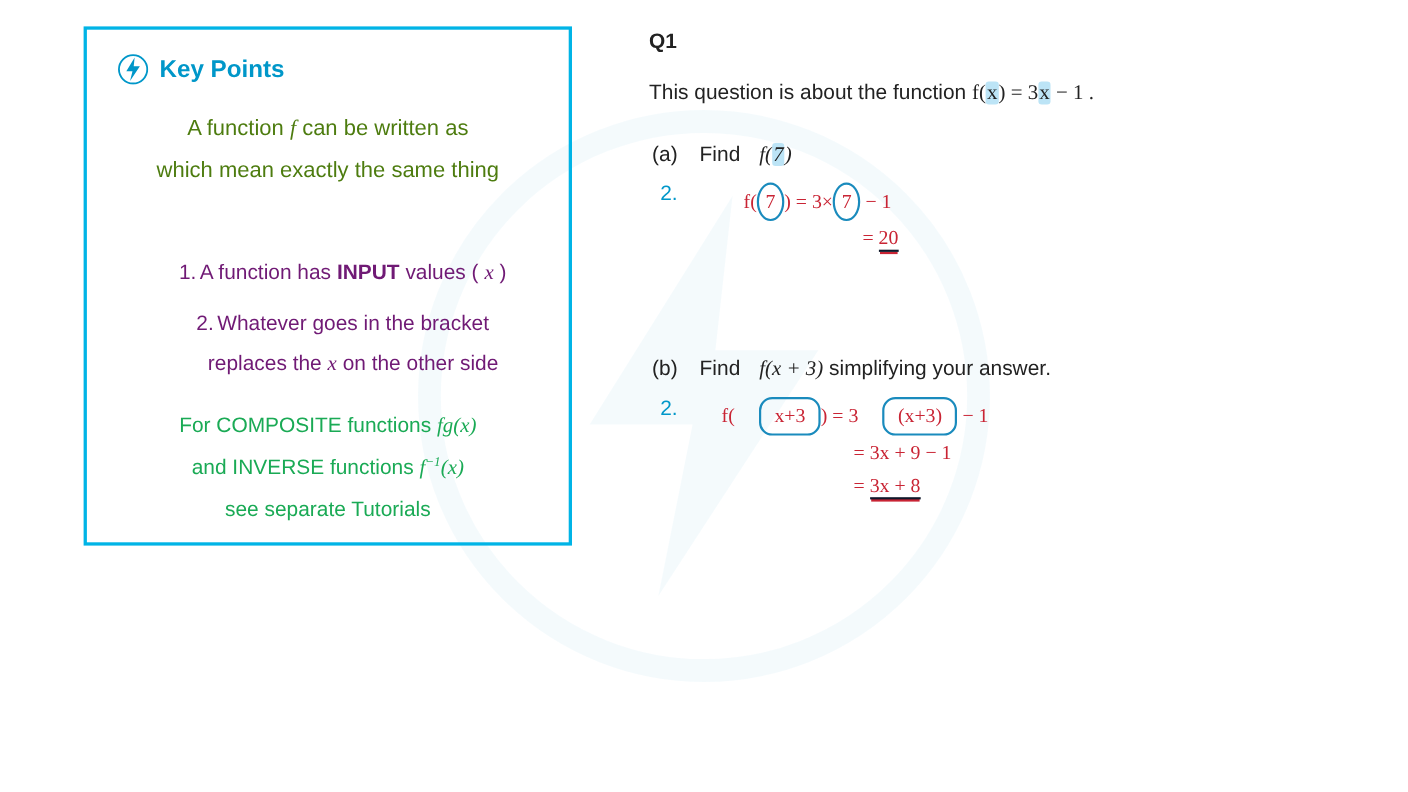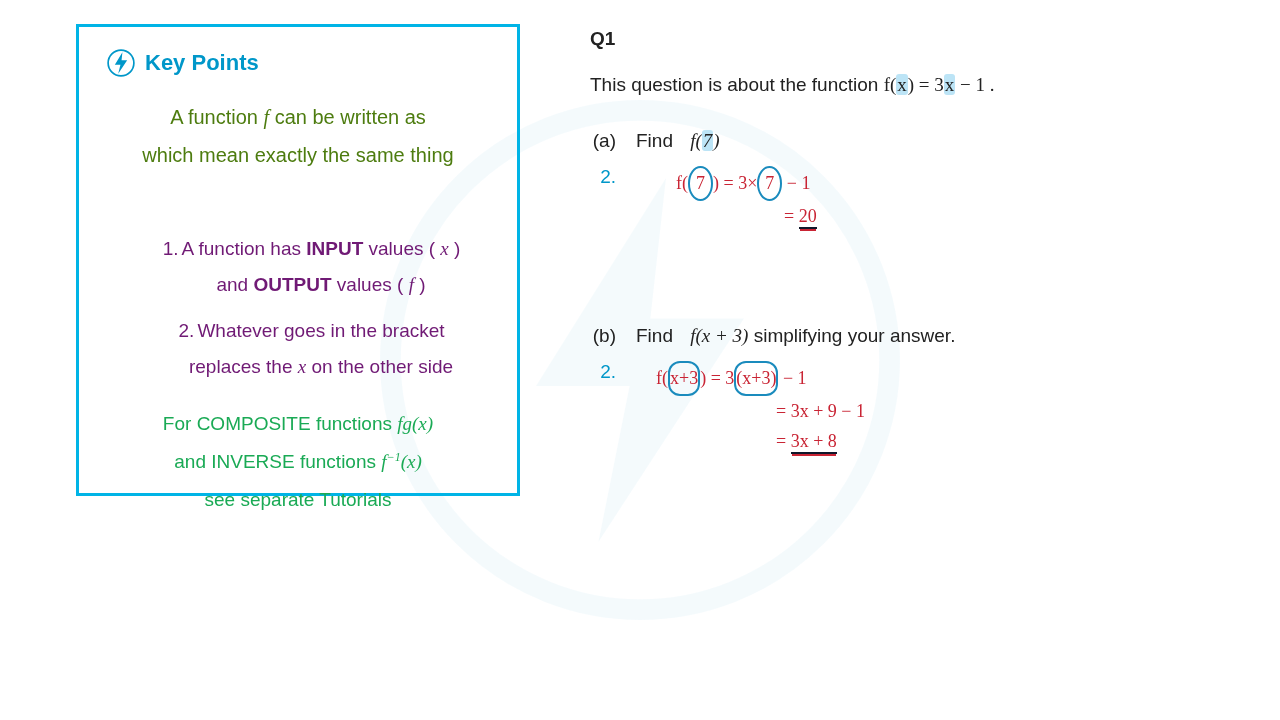--- a/index.html
+++ b/index.html
@@ -127,22 +127,23 @@
   }
   .hand .circ {
     border: 2px solid #1a8bbd;
     border-radius: 50%;
     padding: 0 6px;
     display: inline-block;
   }
   .hand .circ2 {
     border: 2px solid #1a8bbd;
     border-radius: 12px;
-    padding: 0 0;
+    padding: 0 12px;
     display: inline-block;
+    margin-left: 22px;
   }
   .hand .und {
     border-bottom: 2px solid #0f172a;
     box-shadow: 0 3px 0 -1px #c92434;
     padding-bottom: 1px;
   }
   .hand .row2 { padding-left: 108px; }
   .hand .row2b { padding-left: 120px; }
   .partb-gap { height: 60px; }
 </style>
@@ -165,21 +166,20 @@
         <div class="kp-title">Key Points</div>
       </div>
       <div class="kp-body">
         <div class="kp-line">
           <span>A function </span><span class="fi">f</span><span> can be written as</span>
         </div>
         <div class="kp-line">which mean exactly the same thing</div>
         <div class="kp-gap"></div>
         <div class="kp-list">
           <div><span class="num">1.</span><span>A function has </span><b>INPUT</b><span> values ( </span><span class="fi">x</span><span> )</span></div>
-          <div class="row2"><span>and </span><b>OUTPUT</b><span> values ( </span><span class="fi">f</span><span> )</span></div>
           <div style="height:10px"></div>
           <div><span class="num">2.</span><span>Whatever goes in the bracket</span></div>
           <div class="row2"><span>replaces the </span><span class="fi">x</span><span> on the other side</span></div>
         </div>
         <div class="kp-foot">
           <div><span>For </span><b>COMPOSITE</b><span> functions </span><span class="fi">fg(x)</span></div>
           <div><span>and </span><b>INVERSE</b><span> functions </span><span class="fi"><span>f</span><sup>−1</sup><span>(x)</span></span></div>
           <div>see separate Tutorials</div>
         </div>
       </div>

